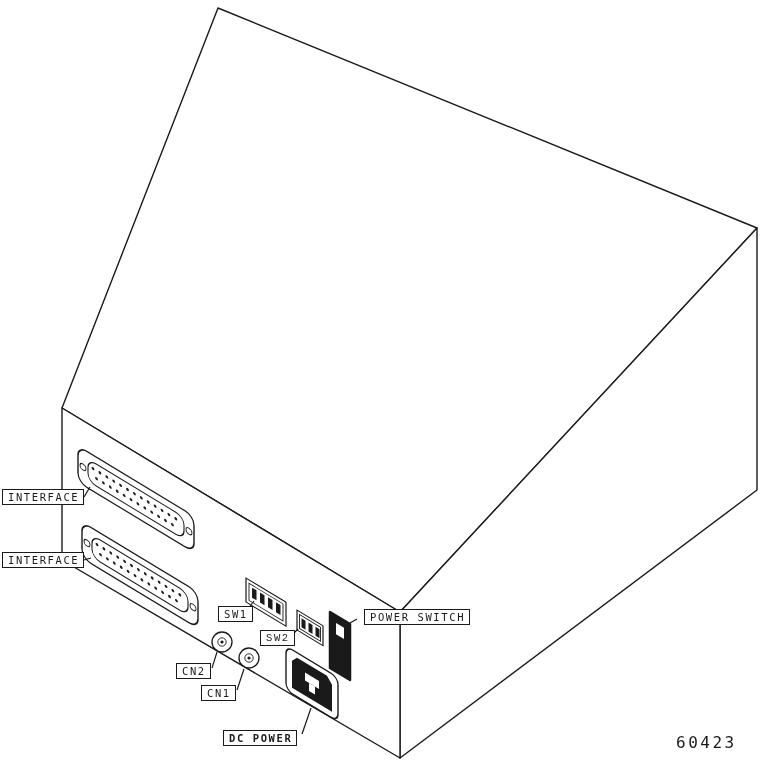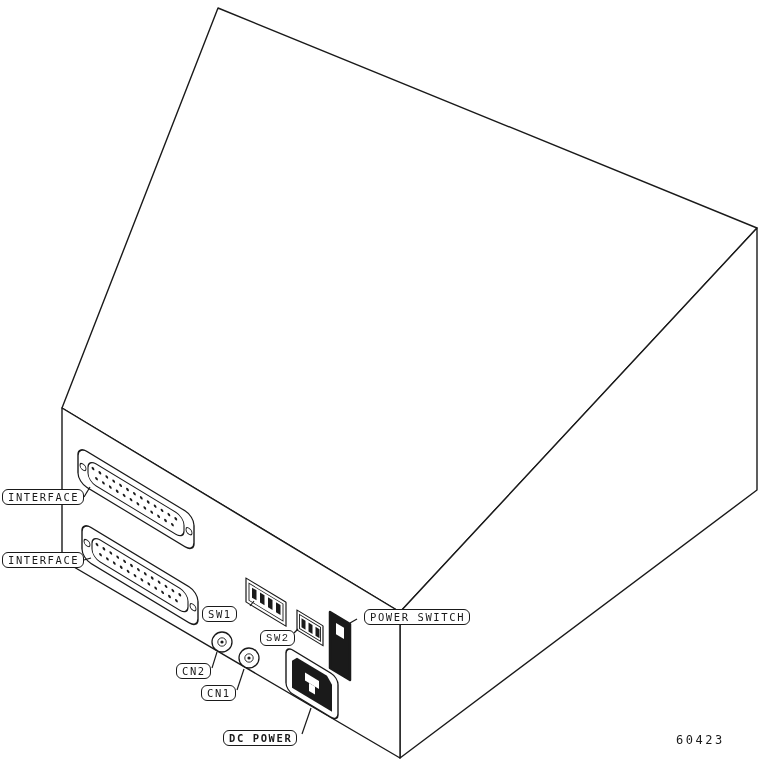--- a/index.html
+++ b/index.html
@@ -8,33 +8,33 @@
     position:relative;
     width:763px; height:784px;
     background:#ffffff;
     font-family:"DejaVu Sans Mono", "Liberation Mono", monospace;
     overflow:hidden;
   }
   .canvas svg { position:absolute; left:0; top:0; }
   .callout {
     position:absolute;
     border:1.6px solid #1a1a1a;
-    border-radius:6px;
+    border-radius:0;
     background:#ffffff;
     color:#1a1a1a;
     font-size:10.5px;
     line-height:12px;
     letter-spacing:1.6px;
     padding:1px 4px 1px 5px;
     white-space:nowrap;
   }
   .fignum {
     position:absolute;
     color:#1a1a1a;
-    font-size:12px;
+    font-size:16px;
     letter-spacing:2.5px;
   }
   .lineart { stroke:#1a1a1a; fill:#ffffff; stroke-width:1.4; stroke-linejoin:round; }
   .thin   { stroke:#1a1a1a; fill:none; stroke-width:0.9; }
   .dark   { fill:#1a1a1a; stroke:none; }
   .ptr    { stroke:#1a1a1a; stroke-width:1.2; fill:none; }
 </style>
 </head>
 <body>
 
@@ -166,21 +166,21 @@
       <path class="ptr" d="M294,633 L298,629"></path>
       <path class="ptr" d="M212,668 L217,652"></path>
       <path class="ptr" d="M237,690 L244,669"></path>
       <path class="ptr" d="M357,619 L350,623"></path>
       <path class="ptr" d="M302,734 L311,708"></path>
     </g>
   </svg>
 
   <div class="callout" style="left:2px;   top:489px;">INTERFACE</div>
   <div class="callout" style="left:2px;   top:552px;">INTERFACE</div>
-  <div class="callout" style="left:202px; top:606px;">SW1</div>
+  <div class="callout" style="left:218px; top:606px;">SW1</div>
   <div class="callout" style="left:260px; top:630px;font-family:Liberation Mono, monospace;">SW2</div>
   <div class="callout" style="left:176px; top:663px;">CN2</div>
   <div class="callout" style="left:201px; top:685px;">CN1</div>
   <div class="callout" style="left:364px; top:609px;">POWER SWITCH</div>
   <div class="callout" style="left:223px; top:730px;font-weight:bold;">DC POWER</div>
 
   <div class="fignum" style="left:676px; top:733px;">60423</div>
 </div>
 
 </body></html>

